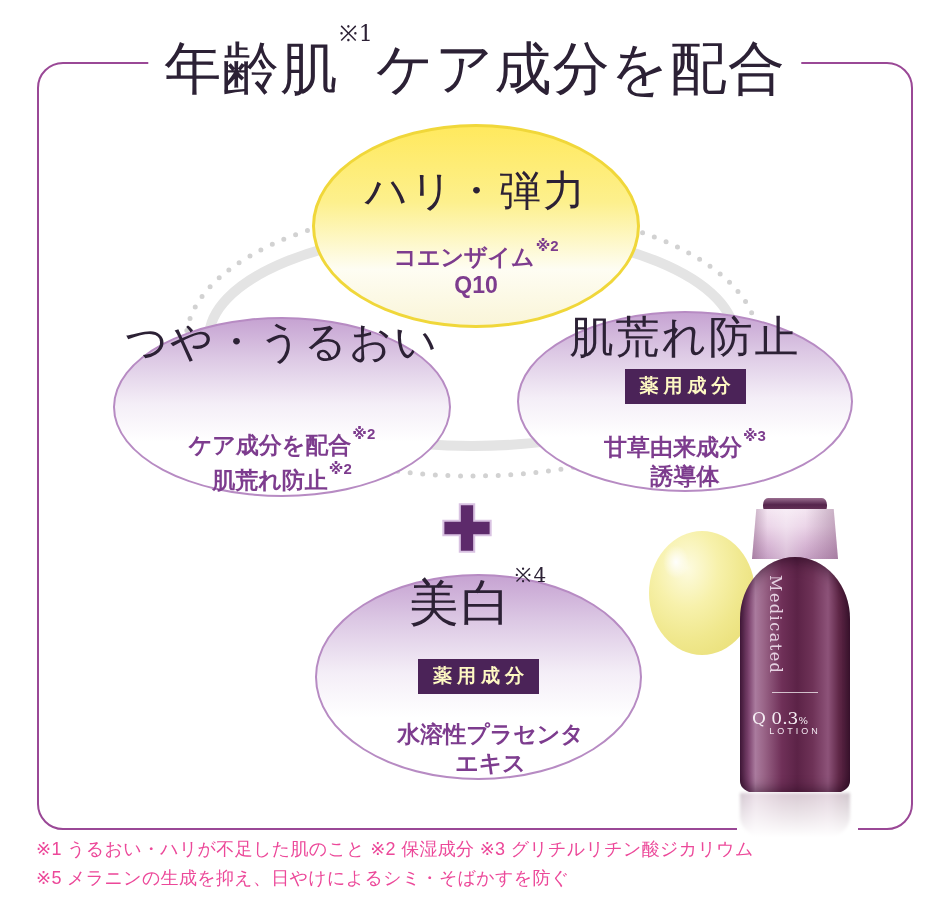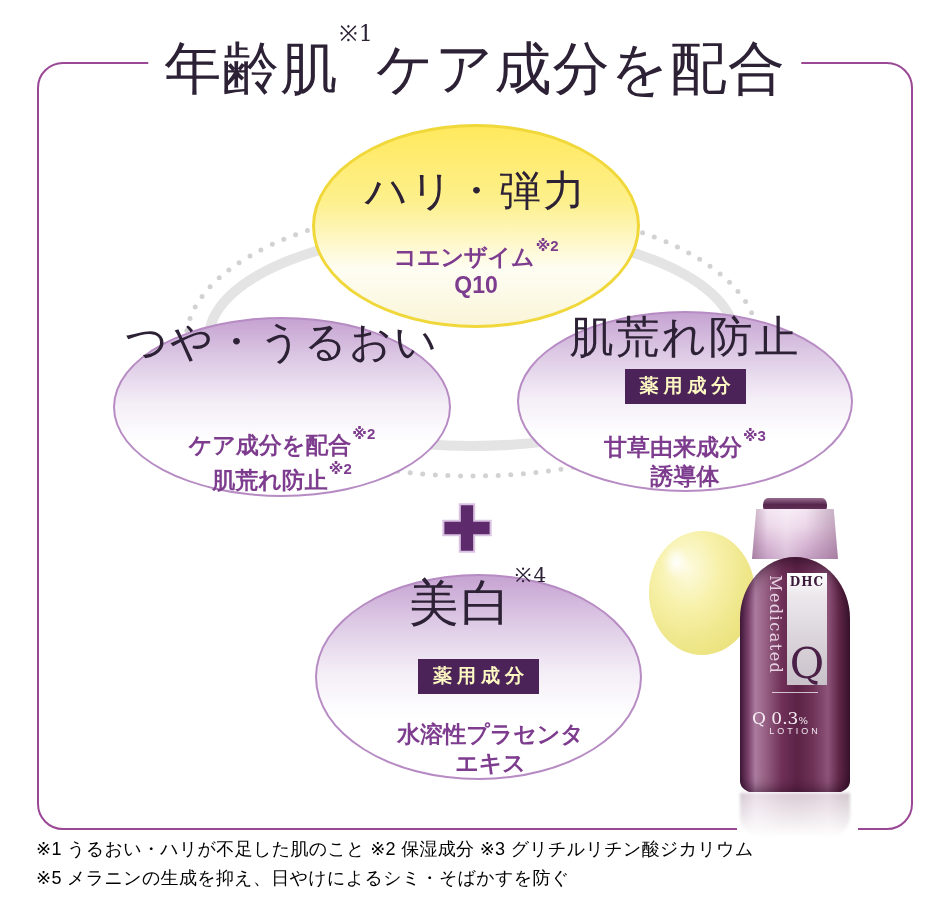--- a/index.html
+++ b/index.html
@@ -131,21 +131,21 @@
     border-radius:0 0 40px 40px / 0 0 26px 26px;
   }
   .reflect-fade{
     position:absolute; inset:0;
     background:linear-gradient(180deg,rgba(255,255,255,.25) 0%,#ffffff 78%);
   }
 
   
   .footnotes{
     position:absolute; left:36px; top:835px; z-index:20;
-    font-size:18px; line-height:28.5px; color:#000000; letter-spacing:.3px;
+    font-size:18px; line-height:28.5px; color:#ec4899; letter-spacing:.3px;
   }
 </style>
 </head>
 <body>
 
 <div class="stage">
 
   <svg class="rings" width="950" height="902" viewBox="0 0 950 902">
     <ellipse cx="472" cy="338" rx="263" ry="108" fill="none" stroke="#e4e4e4" stroke-width="10"></ellipse>
     <ellipse cx="472" cy="341" rx="286" ry="135" fill="none" stroke="#d2d2d2" stroke-width="5" stroke-dasharray="0 12.6" stroke-linecap="round"></ellipse>
@@ -193,24 +193,20 @@
     </div>
   </div>
 
   <div class="drop"></div>
 
   <div class="bottle">
     <div class="cap-rim"></div>
     <div class="cap"></div>
     <div class="bbody">
       <div class="medicated serif">Medicated</div>
-      <div class="label-box">
-        <div class="dhc serif">DHC</div>
-        <div class="bigq serif">Q</div>
-      </div>
       <div class="lline"></div>
       <div class="lotion">LOTION</div>
       <div class="strength serif"><span>Q 0.3</span><span class="unit">%</span></div>
     </div>
     <div class="reflect-wrap">
       <div class="reflect"></div>
       <div class="reflect-fade"></div>
     </div>
   </div>
 

